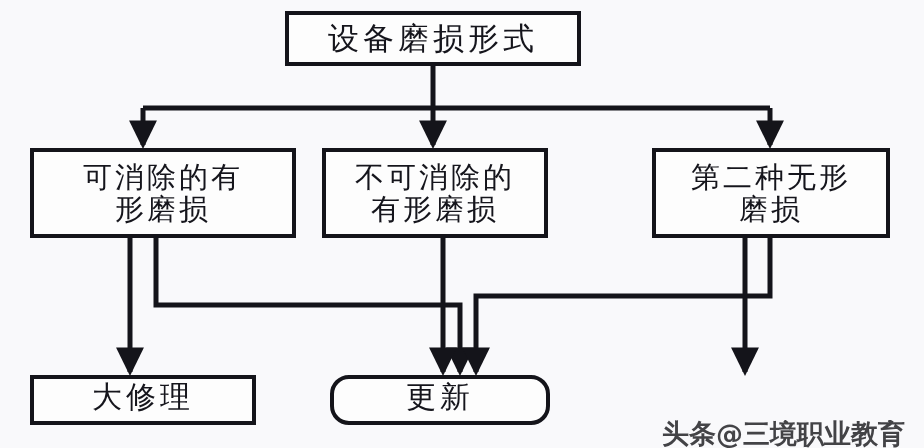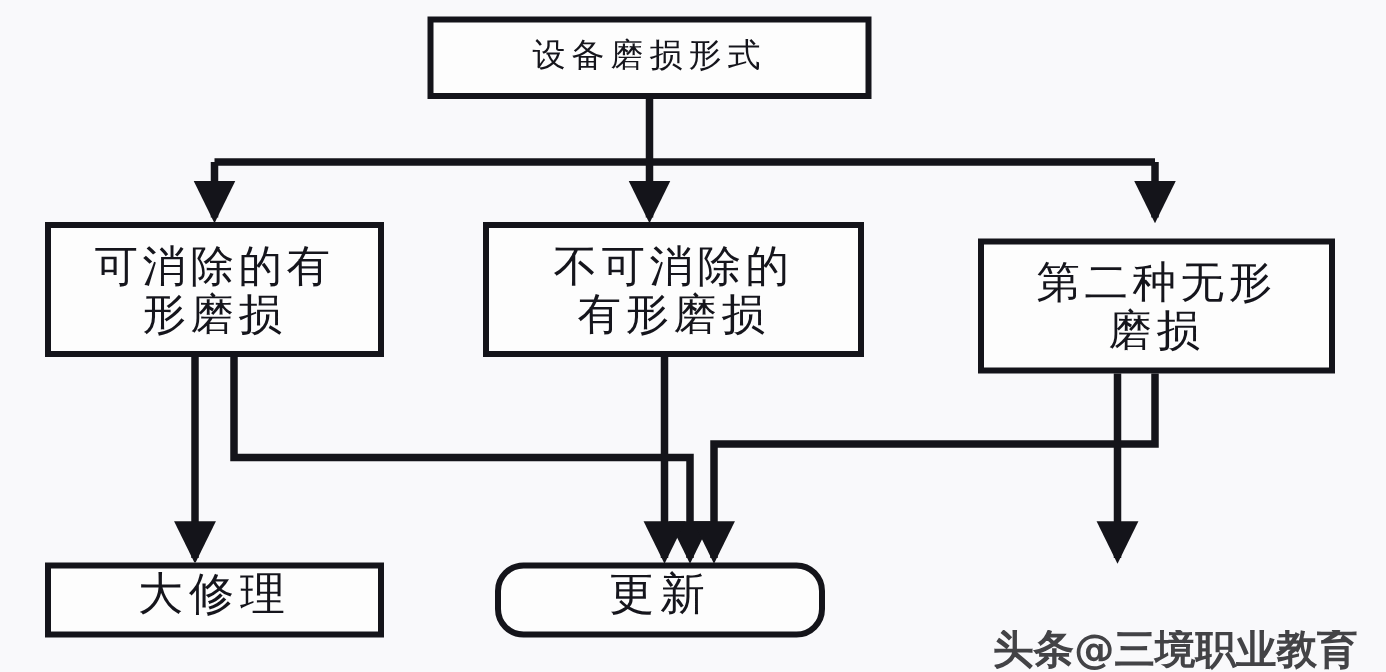--- a/index.html
+++ b/index.html
@@ -39,31 +39,31 @@
     color: #15151c;
     z-index: 2;
   }
   .node-label {
     display: block;
     line-height: 1.12;
     letter-spacing: 2px;
     white-space: pre-line;
     font-weight: 500;
   }
-  .lvl0 .node-label { font-size: 22px; letter-spacing: 4px; }
+  .lvl0 .node-label { font-size: 31px; letter-spacing: 4px; }
   .lvl1 .node-label { font-size: 29px; letter-spacing: 3px; }
   .lvl2 .node-label { font-size: 30px; letter-spacing: 4px; font-family: Liberation Mono, monospace; }
 
   
   #node-root  { left: 285px; top: 11px;  width: 296px; height: 55px; }
 
   
-  #node-removable-tangible     { left: 30px;  top: 148px; width: 226px; height: 90px; }
-  #node-nonremovable-tangible  { left: 322px; top: 148px; width: 254px; height: 90px; }
-  #node-second-intangible      { left: 652px; top: 159px; width: 238px; height: 90px; }
+  #node-removable-tangible     { left: 30px;  top: 148px; width: 266px; height: 90px; }
+  #node-nonremovable-tangible  { left: 322px; top: 148px; width: 226px; height: 90px; }
+  #node-second-intangible      { left: 652px; top: 148px; width: 238px; height: 90px; }
 
   
   #node-overhaul      { left: 30px;  top: 375px; width: 226px; height: 50px; }
   #node-renewal       { left: 330px; top: 375px; width: 220px; height: 50px; border-radius: 19px; }
   #node-modernization { left: 655px; top: 375px; width: 236px; height: 50px; }
 
   #watermark {
     position: absolute;
     left: 662px;
     top: 420px;

